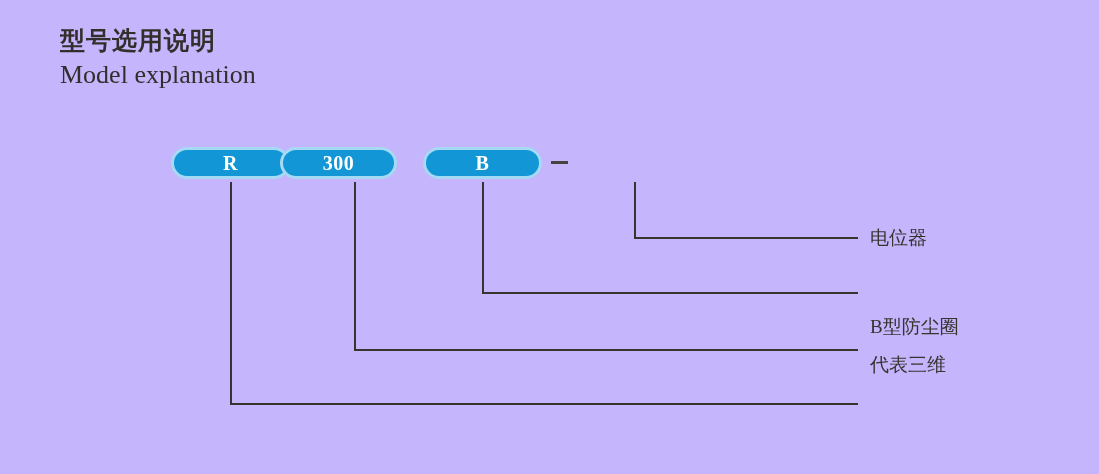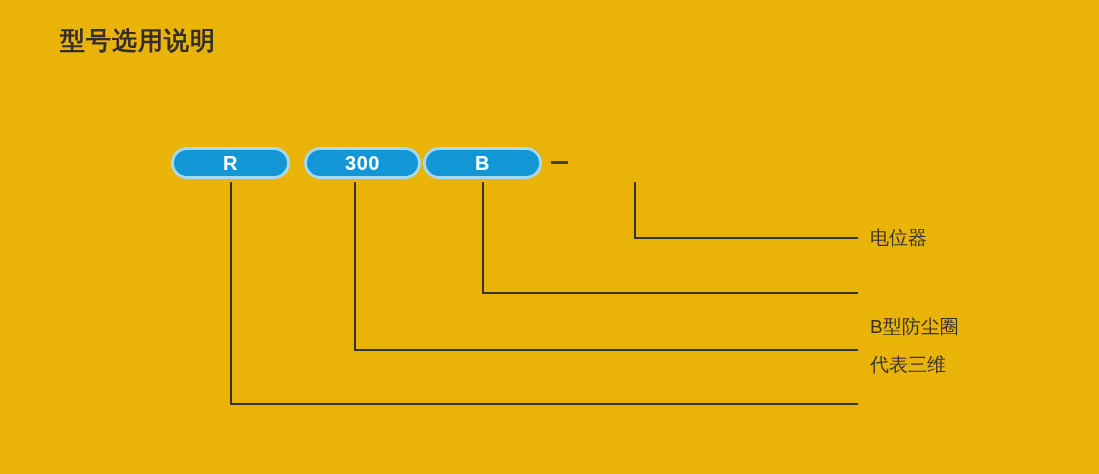--- a/index.html
+++ b/index.html
@@ -4,23 +4,23 @@
 <style>
   html, body {
     margin: 0;
     padding: 0;
     background: #ffffff;
   }
   .stage {
     position: relative;
     width: 1099px;
     height: 474px;
-    background: #eab308;
+    background: #c4b5fd;
     overflow: hidden;
-    font-family: Liberation Sans, sans-serif;
+    font-family: Liberation Serif, serif;
   }
   .title-zh {
     position: absolute;
     left: 60px;
     top: 24px;
     font-size: 25px;
     font-weight: 600;
     color: #332e2b;
     letter-spacing: 1px;
   }
@@ -42,21 +42,21 @@
     border-radius: 17px;
     display: flex;
     align-items: center;
     justify-content: center;
     color: #ffffff;
     font-size: 20px;
     font-weight: 700;
     letter-spacing: 0.5px;
   }
   .pill-r   { left: 171px; width: 119px; }
-  .pill-300 { left: 304px; width: 117px; text-align: center; }
+  .pill-300 { left: 280px; width: 117px; text-align: center; }
   .pill-b   { left: 423px; width: 119px; }
   .pill-m1  { left: 576px; width: 118px; }
   .code-dash {
     position: absolute;
     left: 551px;
     top: 161px;
     width: 17px;
     height: 3px;
     background: #46423f;
   }
@@ -91,20 +91,21 @@
   .anno-b   { top: 282px; margin-top: 34px; }
   .anno-300 { top: 354px; }
   .anno-r   { top: 393px; }
 </style>
 </head>
 <body>
 
 <div class="stage">
 
   <div class="title-zh">型号选用说明</div>
+  <div class="title-en">Model explanation</div>
 
   <div class="pill pill-r">
     <span>R</span>
   </div>
   <div class="pill pill-300">
     <span>300</span>
   </div>
   <div class="pill pill-b">
     <span>B</span>
   </div>

